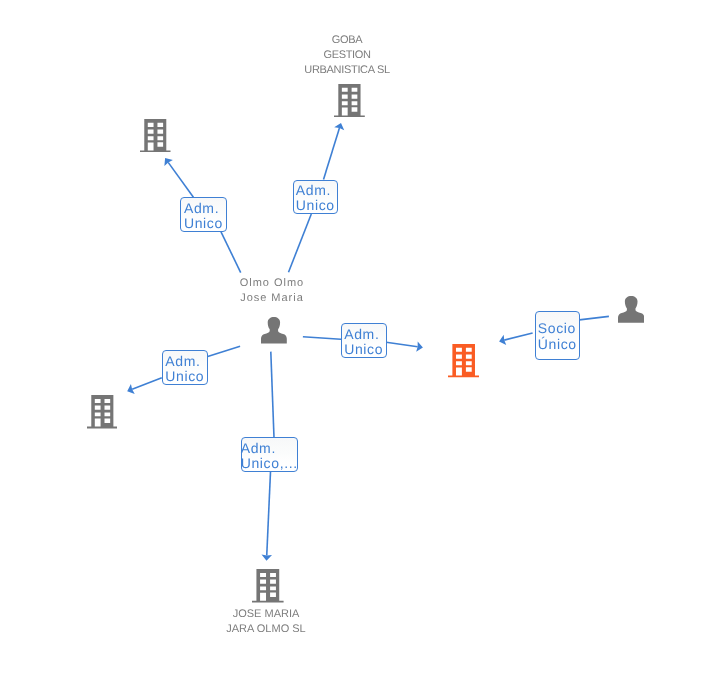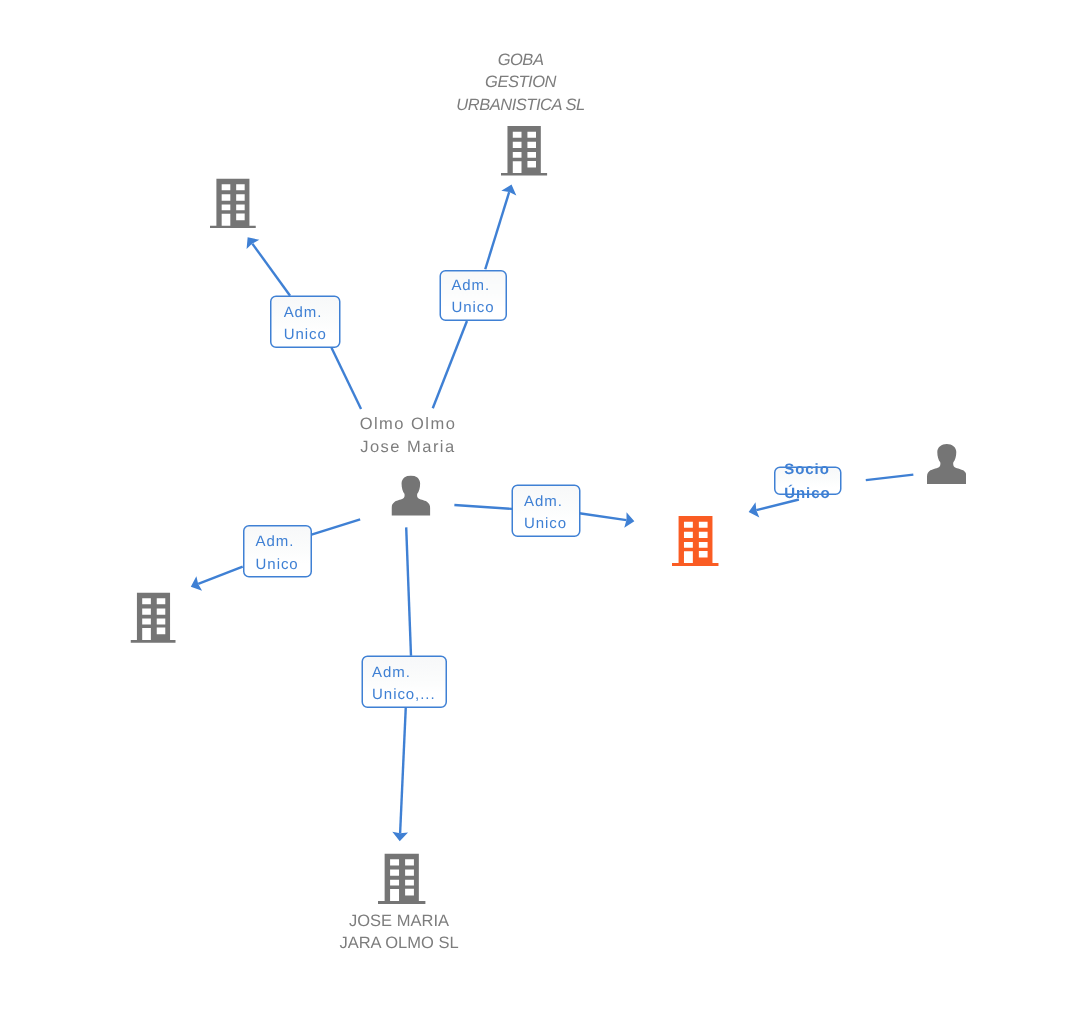--- a/index.html
+++ b/index.html
@@ -7,21 +7,21 @@
   body{width:728px;height:685px;font-family:"Liberation Sans",sans-serif;overflow:hidden;
        -webkit-font-smoothing:antialiased;text-rendering:geometricPrecision;}
   #stage{position:relative;width:728px;height:685px;background:#fff;}
   #edges{position:absolute;left:0;top:0;width:728px;height:685px;}
   .node{position:absolute;text-align:center;}
   .node .icon{display:block;margin:0 auto;}
   .nlabel{position:absolute;font-size:11px;line-height:15px;color:#7d7d7d;white-space:pre;
           letter-spacing:0px;text-align:center;font-family:"Liberation Sans",sans-serif;}
   .elabel{position:absolute;box-sizing:border-box;border:1.5px solid #3f80d4;border-radius:4px;
           background:linear-gradient(to bottom,#f7f8f9 0%,#fbfcfc 45%,#ffffff 75%,#ffffff 100%);
-          color:#3f80d4;font-size:10px;line-height:15.2px;
+          color:#3f80d4;font-size:14px;line-height:15.2px;
           font-family:"Liberation Sans",sans-serif;
           display:flex;align-items:center;justify-content:center;
           white-space:pre;text-align:left;letter-spacing:0.62px;}
   .elabel > span{display:block;position:relative;top:1.2px;}
   #footer{position:absolute;left:651px;top:700px;width:78px;height:20px;margin-top:32px;}
   #cr{position:absolute;left:0px;top:3.6px;line-height:0;}
   #be{position:absolute;left:20.5px;top:1.3px;line-height:0;}
   #bt{position:absolute;left:30.3px;top:1.4px;font-family:"DejaVu Serif",serif;font-style:italic;
       font-size:11.5px;line-height:16px;color:#1f5f74;letter-spacing:-0.3px;white-space:pre;}
 </style>
@@ -47,21 +47,21 @@
       <path d="M266.5,560.8 L272.0145544547133,555.0043387636955 L266.73822916641217,555.505356776489 L261.52821938432,554.5325126637903 Z" fill="#3f80d4"></path>
       <line x1="608.9" y1="316.4" x2="577.2" y2="320.1" stroke="#3f80d4" stroke-width="1.6"></line>
       <line x1="532.6" y1="333" x2="504.24085128736675" y2="340.1109507219737" stroke="#3f80d4" stroke-width="1.6"></line>
       <path d="M499.1,341.4 L506.23289378828537,345.0224061347452 L504.24085128736675,340.1109507219737 L503.67986007458626,334.84066453844514 Z" fill="#3f80d4"></path>
     </svg>
     <div class="node" style="left: 140.15px; top: 119.1px; width: 30.5px; height: 33.4px;">
       <svg viewBox="0 0 100 100" preserveAspectRatio="none" width="30.5" height="33.4" class="icon">
         <path fill="#757575" fill-rule="evenodd" d="M14,0 L86.2,0 L86.2,94.3 L100,94.3 L100,100 L0,100 L0,94.3 L14,94.3 Z M25.5,11.6 L44.4,11.6 L44.4,23.6 L25.5,23.6 Z M57.2,11.6 L75.8,11.6 L75.8,23.6 L57.2,23.6 Z M25.5,31.6 L44.4,31.6 L44.4,44.2 L25.5,44.2 Z M57.2,31.6 L75.8,31.6 L75.8,44.2 L57.2,44.2 Z M25.5,51.9 L44.4,51.9 L44.4,63.6 L25.5,63.6 Z M57.2,51.9 L75.8,51.9 L75.8,63.6 L57.2,63.6 Z M25.5,70.4 L44.4,70.4 L44.4,94.3 L25.5,94.3 Z M57.2,69.9 L75.8,69.9 L75.8,83.3 L57.2,83.3 Z"></path>
       </svg>
     </div>
-    <div class="nlabel" style="letter-spacing: -0.32px; left: 247.04px; width: 200px; top: 32.7px; font-style: italic;">GOBA
+    <div class="nlabel" style="letter-spacing: -0.32px; left: 247.04px; width: 200px; top: 32.7px;">GOBA
 GESTION
 URBANISTICA SL</div>
     <div class="node" style="left: 333.8px; top: 84px; width: 30.8px; height: 33.3px;">
       <svg viewBox="0 0 100 100" preserveAspectRatio="none" width="30.8" height="33.3" class="icon">
         <path fill="#757575" fill-rule="evenodd" d="M14,0 L86.2,0 L86.2,94.3 L100,94.3 L100,100 L0,100 L0,94.3 L14,94.3 Z M25.5,11.6 L44.4,11.6 L44.4,23.6 L25.5,23.6 Z M57.2,11.6 L75.8,11.6 L75.8,23.6 L57.2,23.6 Z M25.5,31.6 L44.4,31.6 L44.4,44.2 L25.5,44.2 Z M57.2,31.6 L75.8,31.6 L75.8,44.2 L57.2,44.2 Z M25.5,51.9 L44.4,51.9 L44.4,63.6 L25.5,63.6 Z M57.2,51.9 L75.8,51.9 L75.8,63.6 L57.2,63.6 Z M25.5,70.4 L44.4,70.4 L44.4,94.3 L25.5,94.3 Z M57.2,69.9 L75.8,69.9 L75.8,83.3 L57.2,83.3 Z"></path>
       </svg>
     </div>
     <div class="nlabel" style="letter-spacing: 0.98px; left: 171.99px; width: 200px; top: 275.9px;">Olmo Olmo
 Jose Maria</div>
     <div class="node" style="left: 261.4px; top: 317.2px; width: 25.8px; height: 26.6px;">
@@ -94,21 +94,21 @@
     <div class="elabel" style="left: 180.3px; top: 197.2px; width: 46.3px; height: 34.8px;"><span>Adm.
 Unico</span></div>
     <div class="elabel" style="left: 292.7px; top: 179.5px; width: 45.2px; height: 34.5px;"><span>Adm.
 Unico</span></div>
     <div class="elabel" style="left: 340.8px; top: 323.2px; width: 45.8px; height: 34.9px;"><span>Adm.
 Unico</span></div>
     <div class="elabel" style="left: 161.8px; top: 350.2px; width: 45.9px; height: 35px;"><span>Adm.
 Unico</span></div>
     <div class="elabel" style="left: 240.5px; top: 437.2px; width: 57.4px; height: 34.7px;"><span>Adm.
 Unico,...</span></div>
-    <div class="elabel" style="left: 516px; top: 311px; width: 44.6px; height: 19px; font-weight: bold;"><span>Socio
+    <div class="elabel" style="left: 535px; top: 311px; width: 44.6px; height: 49px;"><span>Socio
 Único</span></div>
     <div id="footer">
       <span id="cr" title="©"><svg width="13.5" height="13.5" viewBox="0 0 100 100" aria-hidden="true">
           <circle cx="50" cy="50" r="43" fill="none" stroke="#1f5f74" stroke-width="9"></circle>
           <path d="M69,32 C63,25 51,22 43,28 C32,36 30,54 37,65 C44,75 60,77 69,68" fill="none" stroke="#1f5f74" stroke-width="11" stroke-linecap="butt"></path>
         </svg></span>
       <span id="be" title="e"><svg width="11.4" height="14.8" viewBox="2 2 104 146">
           <path d="M 96 40 C 96 18, 72 8, 48 22 C 22 38, 8 78, 18 108 C 28 136, 66 144, 96 122" fill="none" stroke="#f6901e" stroke-width="16" stroke-linecap="round"></path>
           <path d="M 16 98 C 44 92, 76 70, 90 46 C 98 32, 96 20, 88 22" fill="none" stroke="#f6901e" stroke-width="14.5" stroke-linecap="round"></path>
         </svg></span>

